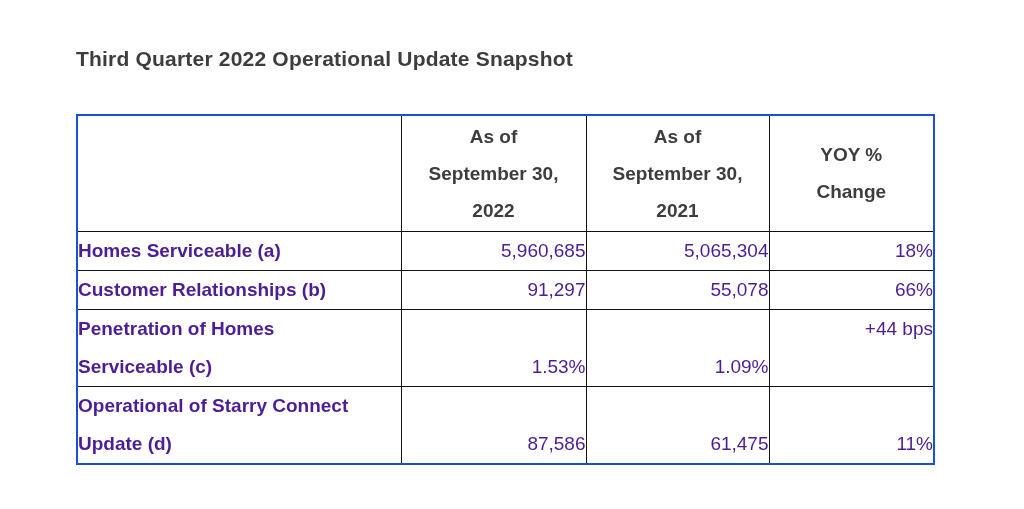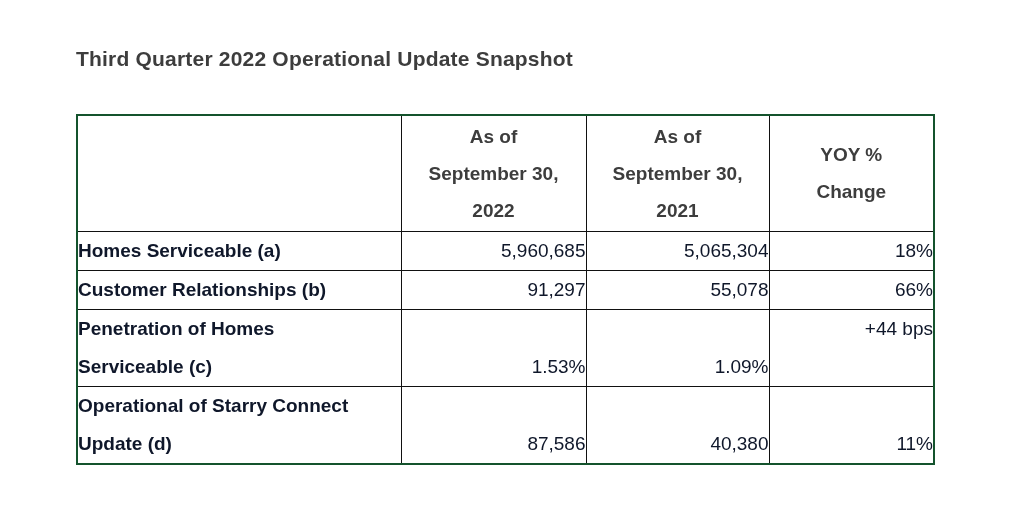--- a/index.html
+++ b/index.html
@@ -28,27 +28,27 @@
   }
   .table-wrap {
     position: absolute;
     top: 114px;
     left: 76px;
   }
   table.snapshot {
     border-collapse: collapse;
     table-layout: fixed;
     width: 857px;
-    border: 2px solid #14532d;
+    border: 2px solid #1d4ed8;
   }
   table.snapshot th,
   table.snapshot td {
     border: 1px solid #111111;
     font-size: 19px;
-    color: #0f172a;
+    color: #4c1d95;
     padding: 0;
     overflow: hidden;
   }
   col.c-label  { width: 324px; }
   col.c-2022   { width: 185px; }
   col.c-2021   { width: 183px; }
   col.c-yoy    { width: 165px; }
 
   tr.header-row { height: 116px; }
   tr.header-row th {
@@ -147,21 +147,21 @@
 
       <tr class="row-double">
         <td class="label-cell">
           <div class="lline">Operational of Starry Connect</div>
           <div class="lline">Update (d)</div>
         </td>
         <td class="value-cell v-bottom">
           <div class="lline">87,586</div>
         </td>
         <td class="value-cell v-bottom">
-          <div class="lline">40,380</div>
+          <div class="lline">61,475</div>
         </td>
         <td class="value-cell v-bottom">
           <div class="lline">11%</div>
         </td>
       </tr>
 
     </tbody>
       </table>
   </div>
 </div>

